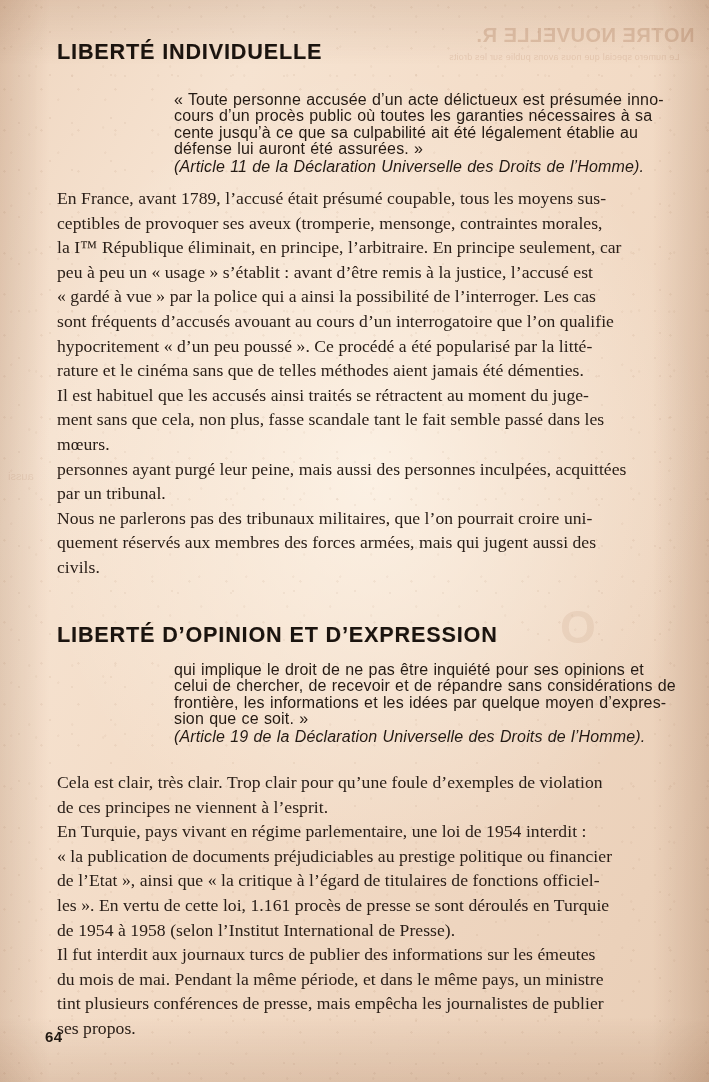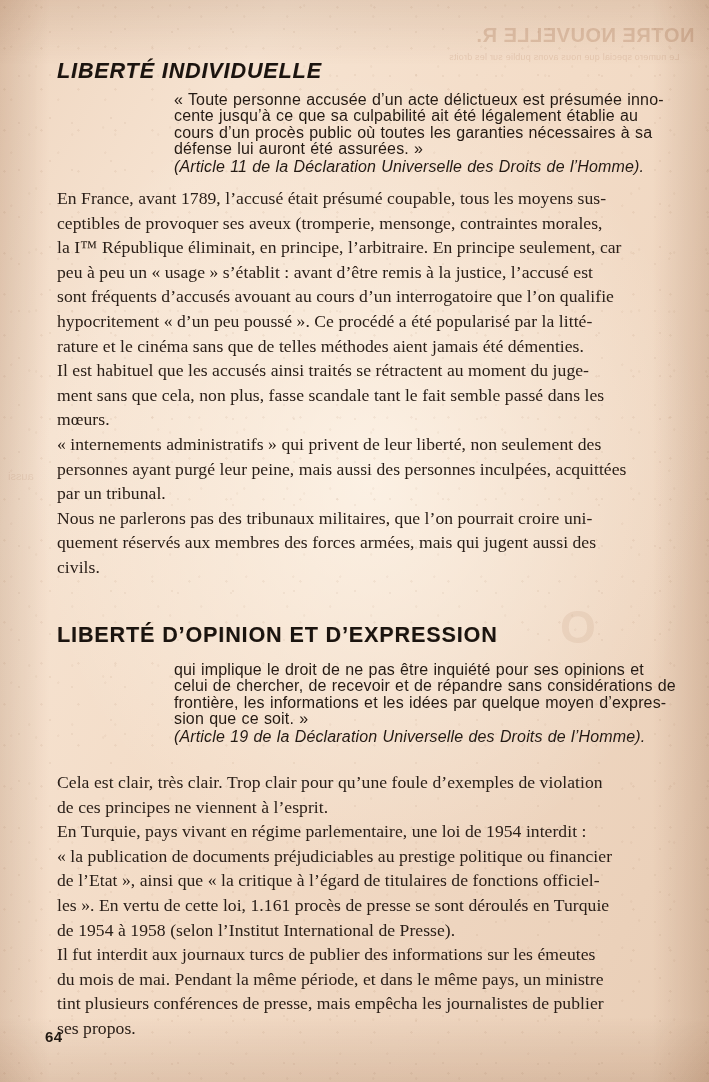--- a/index.html
+++ b/index.html
@@ -96,21 +96,21 @@
     position: absolute;
     margin: 0;
     font-family: "Liberation Sans", "DejaVu Sans", sans-serif;
     font-weight: 700;
     font-size: 21.5px;
     letter-spacing: 0.9px;
     color: #1b140f;
     text-shadow: 0.4px 0.3px 0 rgba(60,40,28,0.35);
     white-space: nowrap;
   }
-  #title-1 { left: 57px; top: 59px; font-style: italic; }
+  #title-1 { left: 57px; top: 40px; }
   #title-2 { left: 57px; top: 623px; }
 
   .quote-block {
     position: absolute;
     left: 174px;
     width: 492px;
     font-family: "Liberation Sans", "DejaVu Sans", sans-serif;
     font-size: 16px;
     line-height: 16.4px;
     letter-spacing: 0.15px;
@@ -166,38 +166,38 @@
   <div class="bleed bleed-line">Le numero special que nous avons publie sur les droits</div>
   <div class="bleed bleed-blob">O</div>
   <div class="bleed bleed-side">aussi</div>
 
   <div class="content">
 
     <h2 class="section-title" id="title-1">LIBERTÉ  INDIVIDUELLE</h2>
 
     <div class="quote-block" id="quote-1">
       <div class="qline">« Toute personne accusée d’un acte délictueux est présumée inno-</div>
+      <div class="qline">cours d’un procès public où toutes les garanties nécessaires à sa</div>
       <div class="qline">cente jusqu’à ce que sa culpabilité ait été légalement établie au</div>
-      <div class="qline">cours d’un procès public où toutes les garanties nécessaires à sa</div>
       <div class="qline">défense lui auront été assurées. »</div>
       <div class="attribution">(Article 11 de la Déclaration Universelle des Droits de l’Homme).</div>
     </div>
 
     <div class="body-block" id="body-1">
         <div class="bline">En France, avant 1789, l’accusé était présumé coupable, tous les moyens sus-</div>
         <div class="bline">ceptibles de provoquer ses aveux (tromperie, mensonge, contraintes morales,</div>
         <div class="bline">la I™ République éliminait, en principe, l’arbitraire. En principe seulement, car</div>
         <div class="bline">peu à peu un « usage » s’établit : avant d’être remis à la justice, l’accusé est</div>
+        <div class="bline">« gardé à vue » par la police qui a ainsi la possibilité de l’interroger. Les cas</div>
         <div class="bline">sont fréquents d’accusés avouant au cours d’un interrogatoire que l’on qualifie</div>
         <div class="bline">hypocritement « d’un peu poussé ». Ce procédé a été popularisé par la litté-</div>
         <div class="bline">rature et le cinéma sans que de telles méthodes aient jamais été démenties.</div>
         <div class="bline">Il est habituel que les accusés ainsi traités se rétractent au moment du juge-</div>
         <div class="bline">ment sans que cela, non plus, fasse scandale tant le fait semble passé dans les</div>
         <div class="bline last">mœurs.</div>
-        <div class="bline">« internements administratifs » qui privent de leur liberté, non seulement des</div>
         <div class="bline">personnes ayant purgé leur peine, mais aussi des personnes inculpées, acquittées</div>
         <div class="bline last">par un tribunal.</div>
         <div class="bline">Nous ne parlerons pas des tribunaux militaires, que l’on pourrait croire uni-</div>
         <div class="bline">quement réservés aux membres des forces armées, mais qui jugent aussi des</div>
         <div class="bline last">civils.</div>
       </div>
 
     <h2 class="section-title" id="title-2">LIBERTÉ  D’OPINION  ET  D’EXPRESSION</h2>
 
     <div class="quote-block" id="quote-2">

